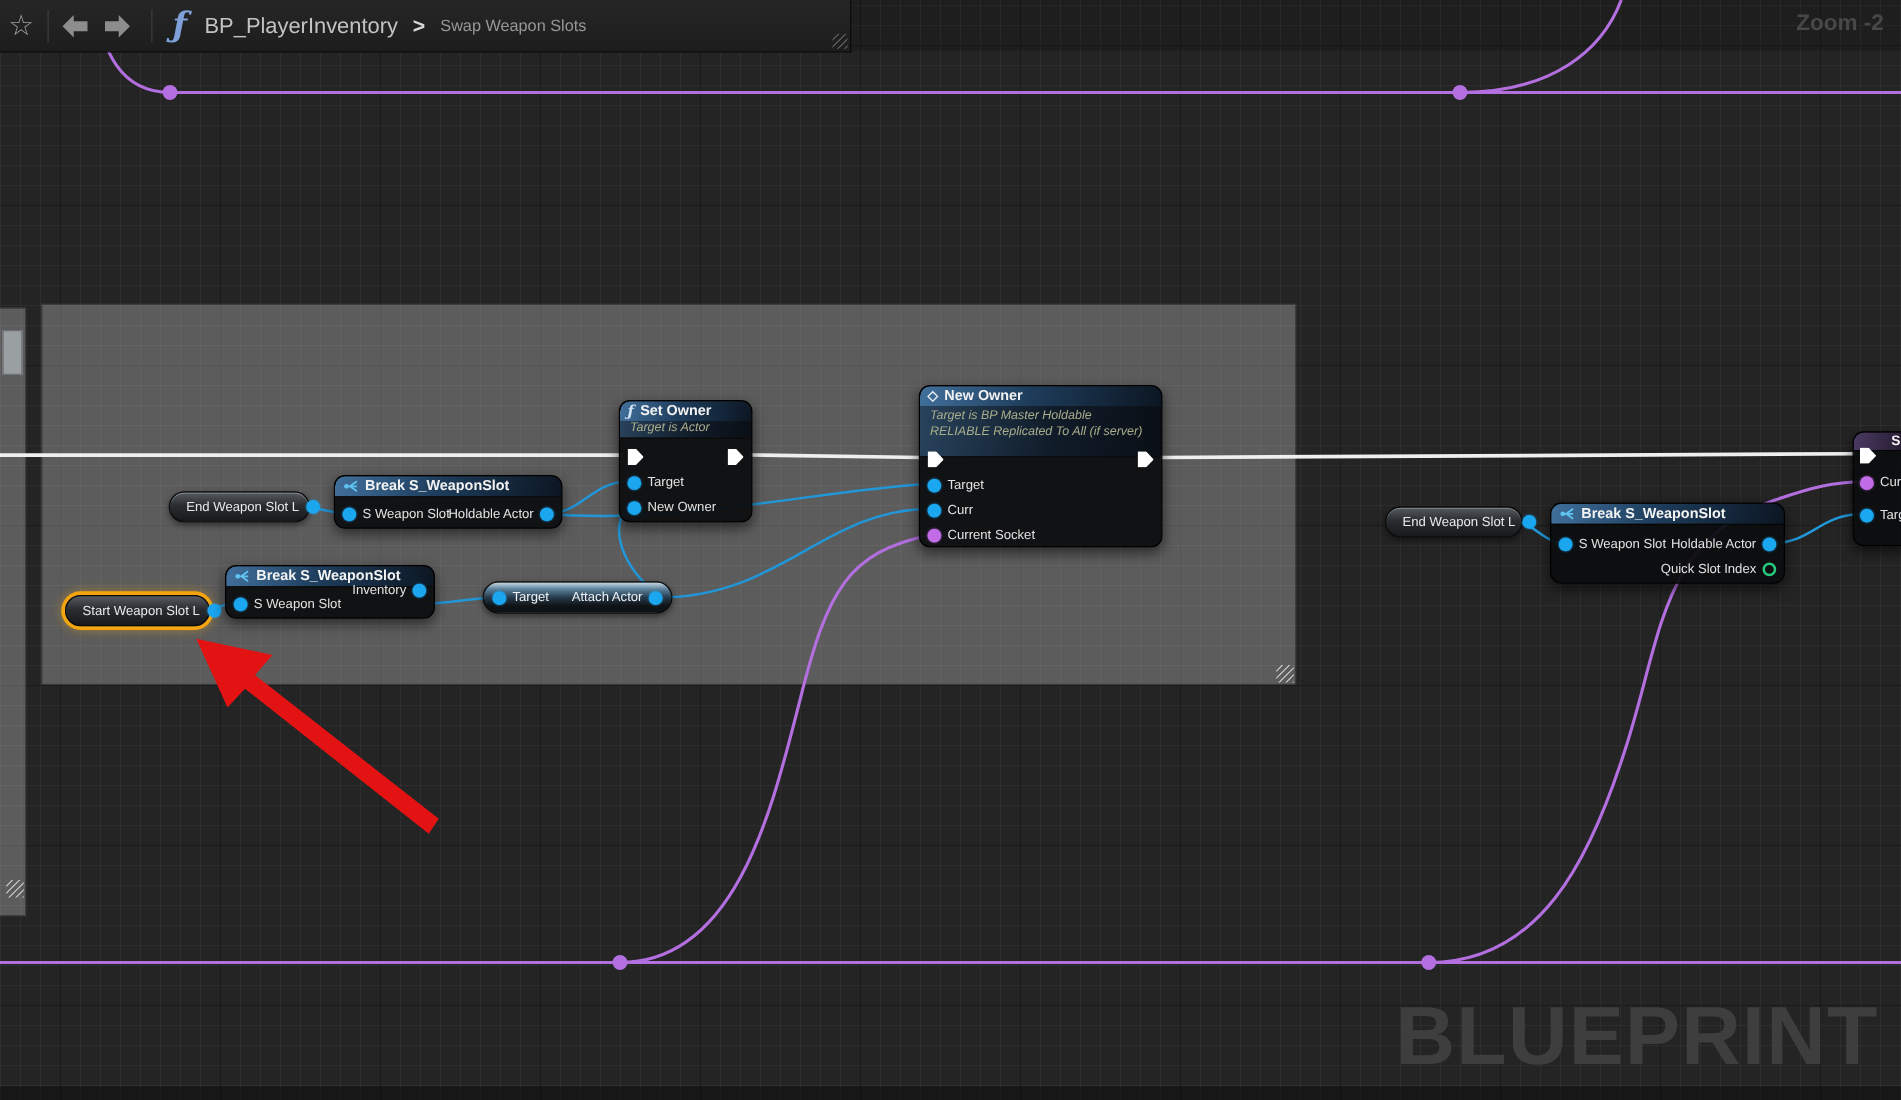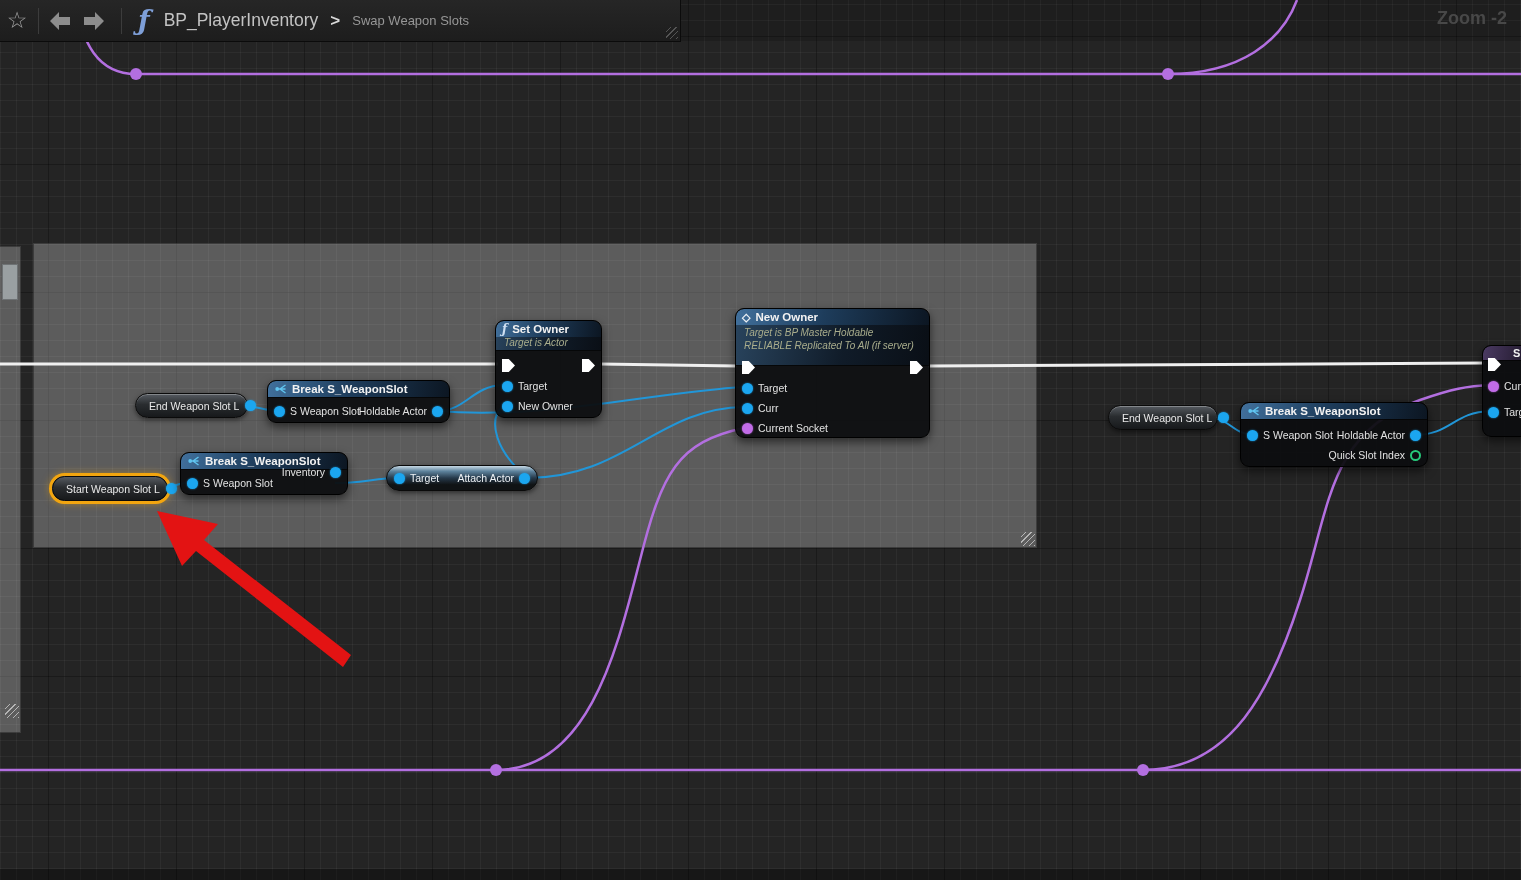--- a/index.html
+++ b/index.html
@@ -98,20 +98,21 @@
   .zoom-label { position:absolute; right:14px; top:8px; font-size:18px; font-weight:bold; color:#484848; }
 </style>
 </head>
 <body>
 
 <div id="canvas">
 
   <div class="top-band"></div>
   <div class="bottom-band"></div>
 
+  <div class="watermark">BLUEPRINT</div>
 
   <div class="comment" style="left:-1px; top:246px; width:22px; height:487px;">
     <div class="resize-corner" style="bottom:14px;"></div>
   </div>
   <div class="mini-block" style="left:2px; top:264px; width:16px; height:36px;"></div>
 
   <div class="comment" style="left:33px; top:243px; width:1004px; height:305px;">
     <div class="resize-corner"></div>
   </div>
 

